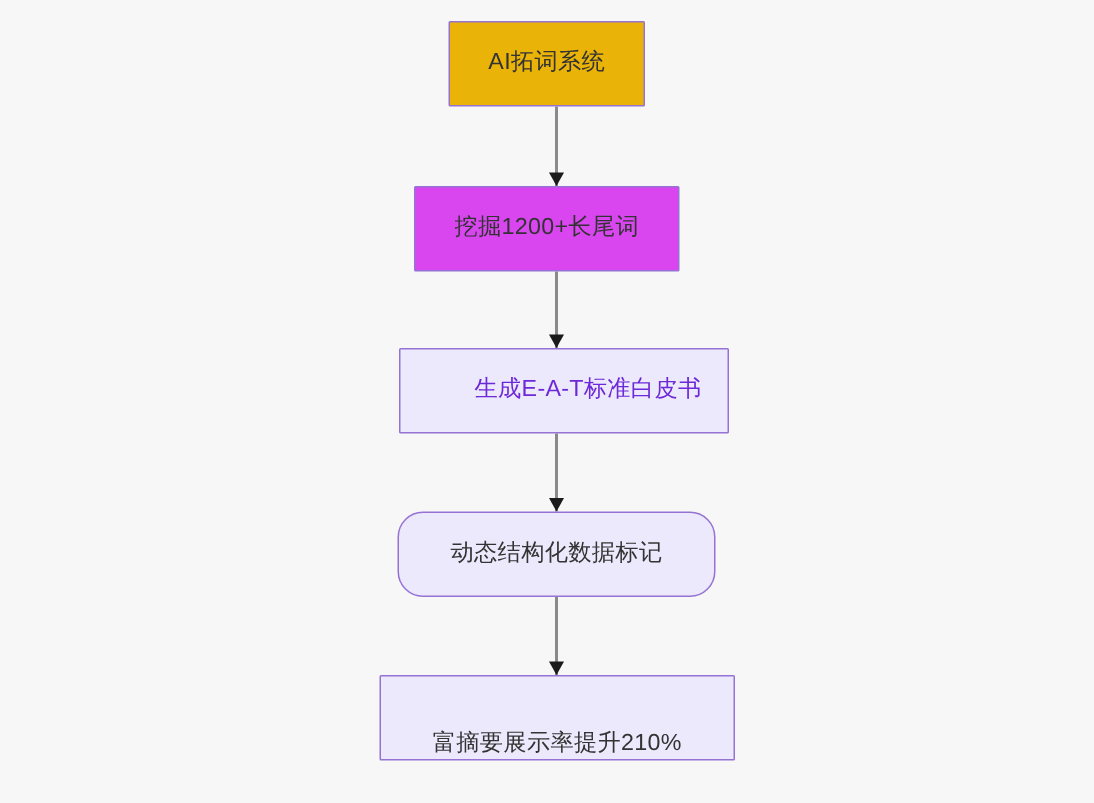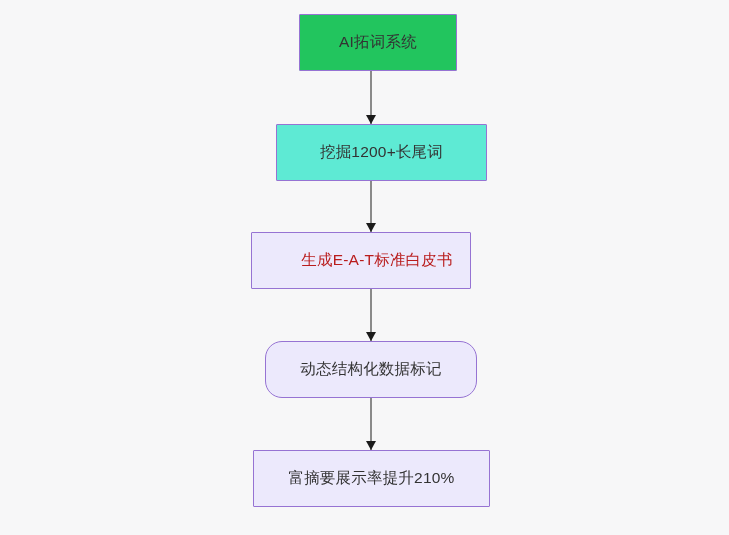--- a/index.html
+++ b/index.html
@@ -75,29 +75,29 @@
   </div>
   <div class="edge" style="left: 370px; top: 289px;">
     <div class="edge-line" style="height: 52px; background: rgb(138, 138, 138);"></div>
     <div class="edge-head" style="top: 43px; border-top-color: rgb(27, 27, 27);"></div>
   </div>
   <div class="edge" style="left: 370px; top: 398px;">
     <div class="edge-line" style="height: 52px; background: rgb(138, 138, 138);"></div>
     <div class="edge-head" style="top: 43px; border-top-color: rgb(27, 27, 27);"></div>
   </div>
 
-  <div class="node" style="left: 299px; top: 14px; width: 158px; height: 57px; background: #22c55e; border-color: rgb(150, 115, 211); color: rgb(51, 51, 51); align-items: center;">
+  <div class="node" style="left: 299px; top: 14px; width: 131px; height: 57px; background: #eab308; border-color: rgb(150, 115, 211); color: rgb(51, 51, 51); align-items: center;">
     <span class="node-label">AI拓词系统</span>
   </div>
-  <div class="node" style="left: 276px; top: 124px; width: 211px; height: 57px; background: #5eead4; border-color: rgb(150, 115, 211); color: rgb(51, 51, 51);">
+  <div class="node" style="left: 276px; top: 124px; width: 177px; height: 57px; background: #d946ef; border-color: rgb(150, 115, 211); color: rgb(51, 51, 51);">
     <span class="node-label">挖掘1200+长尾词</span>
   </div>
-  <div class="node" style="left: 251px; top: 232px; width: 220px; height: 57px; background: rgb(236, 233, 252); border-color: rgb(150, 115, 211); color: #b91c1c; padding-left: 32px;">
+  <div class="node" style="left: 266px; top: 232px; width: 220px; height: 57px; background: rgb(236, 233, 252); border-color: rgb(150, 115, 211); color: #6d28d9; padding-left: 32px;">
     <span class="node-label">生成E-A-T标准白皮书</span>
   </div>
   <div class="node" style="left: 265px; top: 341px; width: 212px; height: 57px; background: rgb(236, 233, 252); border-color: rgb(150, 115, 211); color: rgb(51, 51, 51); border-radius: 17px;">
     <span class="node-label">动态结构化数据标记</span>
   </div>
-  <div class="node" style="left: 253px; top: 450px; width: 237px; height: 57px; background: rgb(236, 233, 252); border-color: rgb(150, 115, 211); color: rgb(51, 51, 51);">
+  <div class="node" style="left: 253px; top: 450px; width: 237px; height: 57px; background: rgb(236, 233, 252); border-color: rgb(150, 115, 211); color: rgb(51, 51, 51); align-items: flex-end;">
     <span class="node-label">富摘要展示率提升210%</span>
   </div>
 
 </div>
 
 </body></html>

